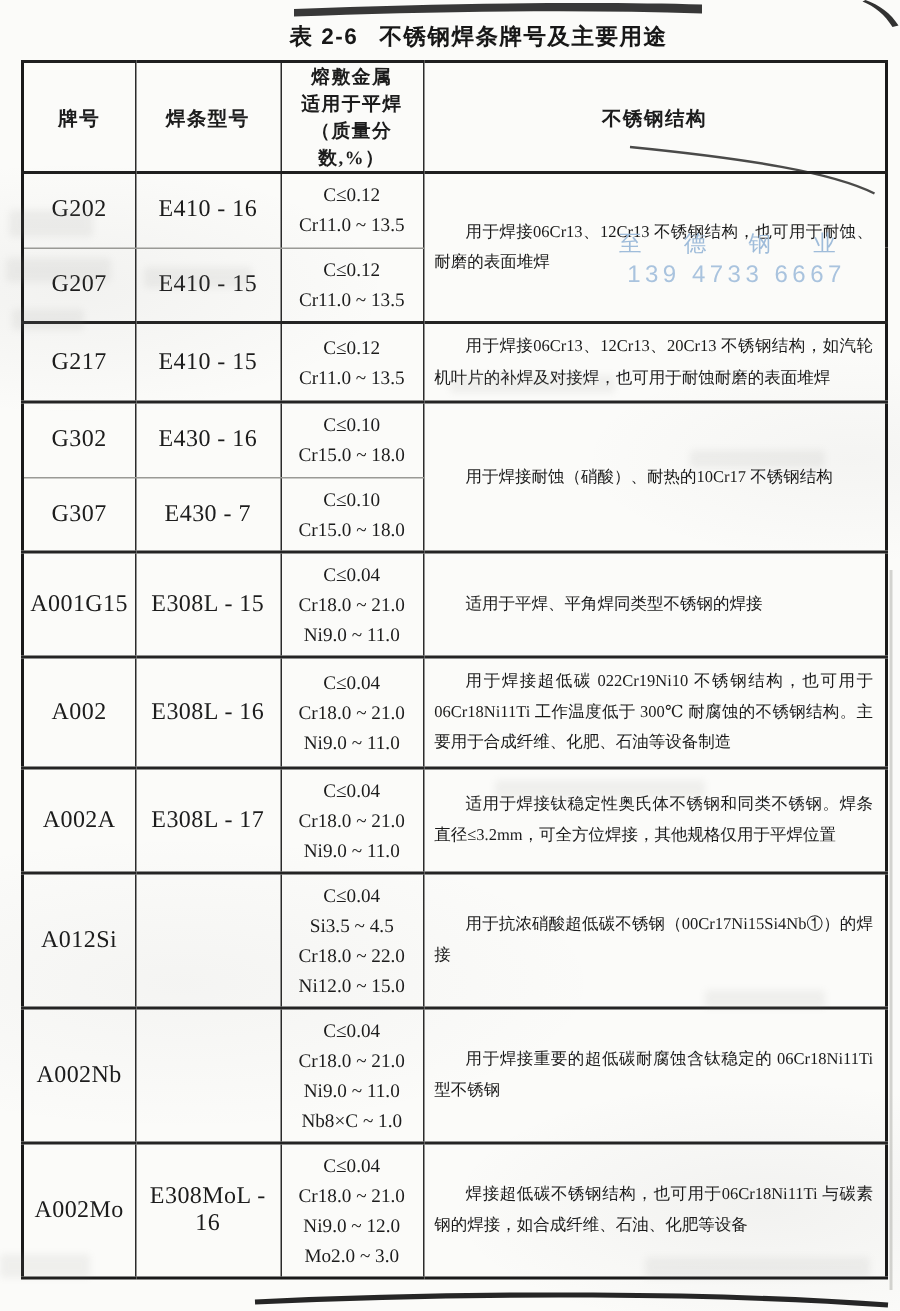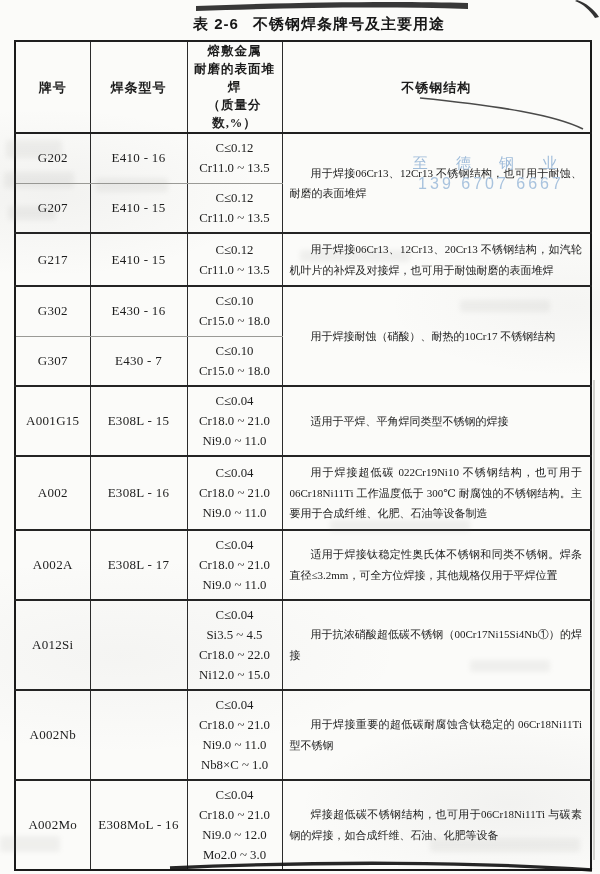--- a/index.html
+++ b/index.html
@@ -59,21 +59,21 @@
     font-weight: 600;
     text-align: center;
     height: 58px;
     line-height: 19px;
     letter-spacing: 1px;
   }
   .hdr-line { line-height: 18px; font-size: 12.5px; }
   td.c-brand, td.c-model {
     text-align: center;
     letter-spacing: 0.3px;
-    font-size: 13px;
+    font-size: 16px;
   }
   td.c-comp { text-align: center; padding: 4px 1px; margin-left: 40px; }
   .comp-line { line-height: 20px; font-size: 12.8px; white-space: nowrap; }
   td.c-usage { text-align: left; padding: 5px 8px 5px 7px; }
   .usage-text {
     font-size: 11px;
     line-height: 20.5px;
     text-indent: 1.9em;
     text-align: justify;
     color: #1a1a1a;
@@ -122,21 +122,21 @@
         <col class="w2">
         <col class="w3">
         <col>
     </colgroup>
     <thead>
       <tr>
         <th>牌号</th>
         <th>焊条型号</th>
         <th>
           <div class="hdr-line">熔敷金属</div>
-          <div class="hdr-line">耐磨的表面堆焊</div>
+          <div class="hdr-line">适用于平焊</div>
           <div class="hdr-line">（质量分数,%）</div>
         </th>
         <th>不锈钢结构</th>
       </tr>
     </thead>
     <tbody>
         <tr data-row="G202" class="rh2 group-start">
           <td class="c-brand">G202</td>
           <td class="c-model">E410 - 16</td>
           <td class="c-comp">
@@ -258,21 +258,21 @@
           </td>
           <td class="c-usage">
             <div class="usage-text">焊接超低碳不锈钢结构，也可用于06Cr18Ni11Ti 与碳素钢的焊接，如合成纤维、石油、化肥等设备</div>
           </td>
         </tr>
       </tbody>
   </table>
 
   <div class="watermark">
     <div class="wm1">至 德 钢 业</div>
-    <div class="wm2">139 6707 6667</div>
+    <div class="wm2">139 4733 6667</div>
   </div>
 
   <svg class="artifacts" width="600" height="874" viewBox="0 0 600 874" aria-hidden="true">
     <path d="M196,6 C300,2 400,1 468,3 L468,9 C380,6 280,8 196,11 Z" fill="#1c1c1c" opacity="0.88"></path>
     <path d="M577,0 L600,0 L600,22 C596,20 594,14 590,9 C586,5 581,2 577,0 Z" fill="#fbfbf9"></path>
     <path d="M575,1 C583,4 590,10 595,18 L599,17 C594,9 586,3 577,0 Z" fill="#1c1c1c" opacity="0.9"></path>
     <path d="M420,98 C500,106 555,115 583,129" stroke="#2a2a2a" stroke-width="1.6" fill="none" opacity="0.85"></path>
     <path d="M170,868 C320,861 480,862 592,870" stroke="#141414" stroke-width="3.4" fill="none" opacity="0.92"></path>
     <line x1="594" y1="380" x2="594" y2="860" stroke="#b9b9b4" stroke-width="2" opacity="0.6"></line>
   </svg>

